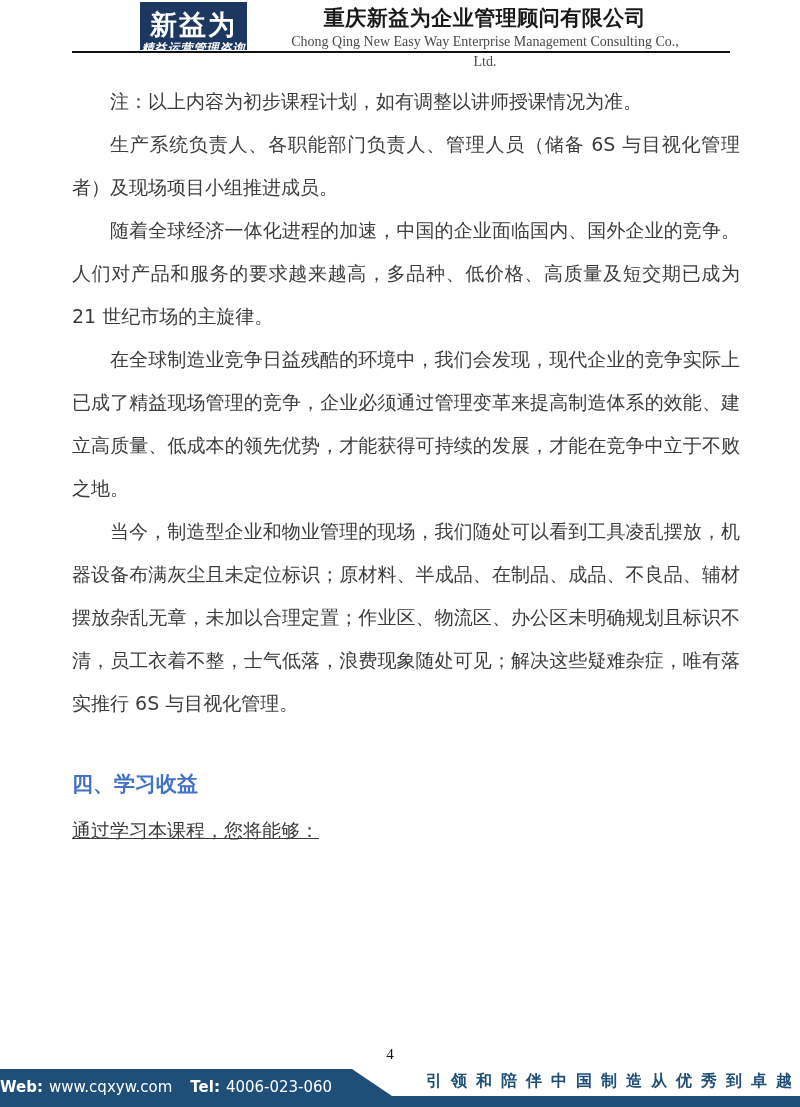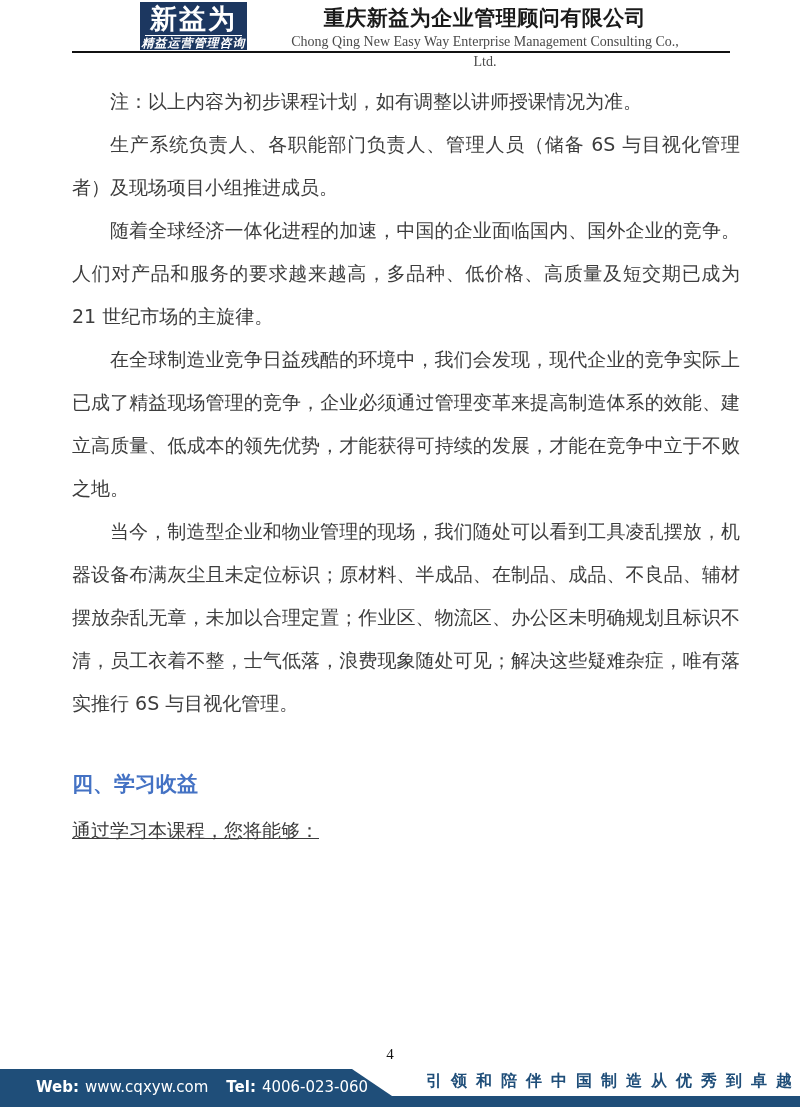--- a/index.html
+++ b/index.html
@@ -13,21 +13,21 @@
   .page { position: absolute; inset: 0; background: #ffffff; }
 
   
   .header { position: absolute; top: 0; left: 0; width: 100%; height: 52px; }
   .logo {
     position: absolute; left: 140px; top: 2px;
     width: 107px; height: 48px;
     background: #1c3760;
     color: #ffffff;
     display: flex; flex-direction: column; align-items: center; justify-content: flex-start;
-    padding-top: 2px;
+    padding-top: 8px;
   }
   .logo-title {
     font-size: 27px; font-weight: bold; letter-spacing: 2px; line-height: 30px;
     white-space: nowrap;
   }
   .logo-divider { width: 97px; height: 1px; background: #ffffff; margin: 1px 0 1px 0; }
   .logo-subtitle { font-size: 12px; font-weight: bold; letter-spacing: 1px; line-height: 13px; white-space: nowrap; font-style: italic; }
   .company { position: absolute; left: 280px; top: 4px; width: 410px; text-align: center; }
   .company-cn { font-size: 21px; font-weight: bold; color: #1a1a1a; line-height: 28px; letter-spacing: 0.5px; }
   .company-en { font-family: "Liberation Serif", "DejaVu Serif", serif; font-size: 14px; color: #4a4a4a; line-height: 20px; }
@@ -58,21 +58,20 @@
 
   
   .footer { position: absolute; left: 0; bottom: 0; width: 800px; height: 38px; }
   .footer-strip { position: absolute; left: 0; bottom: 0; width: 800px; height: 11px; background: #1f4e79; }
   .footer-bar {
     position: absolute; left: 0; bottom: 0; width: 392px; height: 38px;
     background: #1f4e79;
     clip-path: polygon(0 0, 352px 0, 392px 27px, 392px 38px, 0 38px);
     color: #ffffff;
     font-size: 15px; line-height: 36px;
-    padding-left: 36px;
     white-space: nowrap;
   }
   .footer-bar .lbl { font-weight: bold; }
   .footer-bar .gap { display: inline-block; width: 18px; }
   .footer-bar .sp  { display: inline-block; width: 6px; }
   .slogan {
     position: absolute; right: 8px; bottom: 15px;
     color: #1f4e79; font-weight: bold; font-size: 16px;
     letter-spacing: 9px; margin-right: -9px;
     white-space: nowrap;

